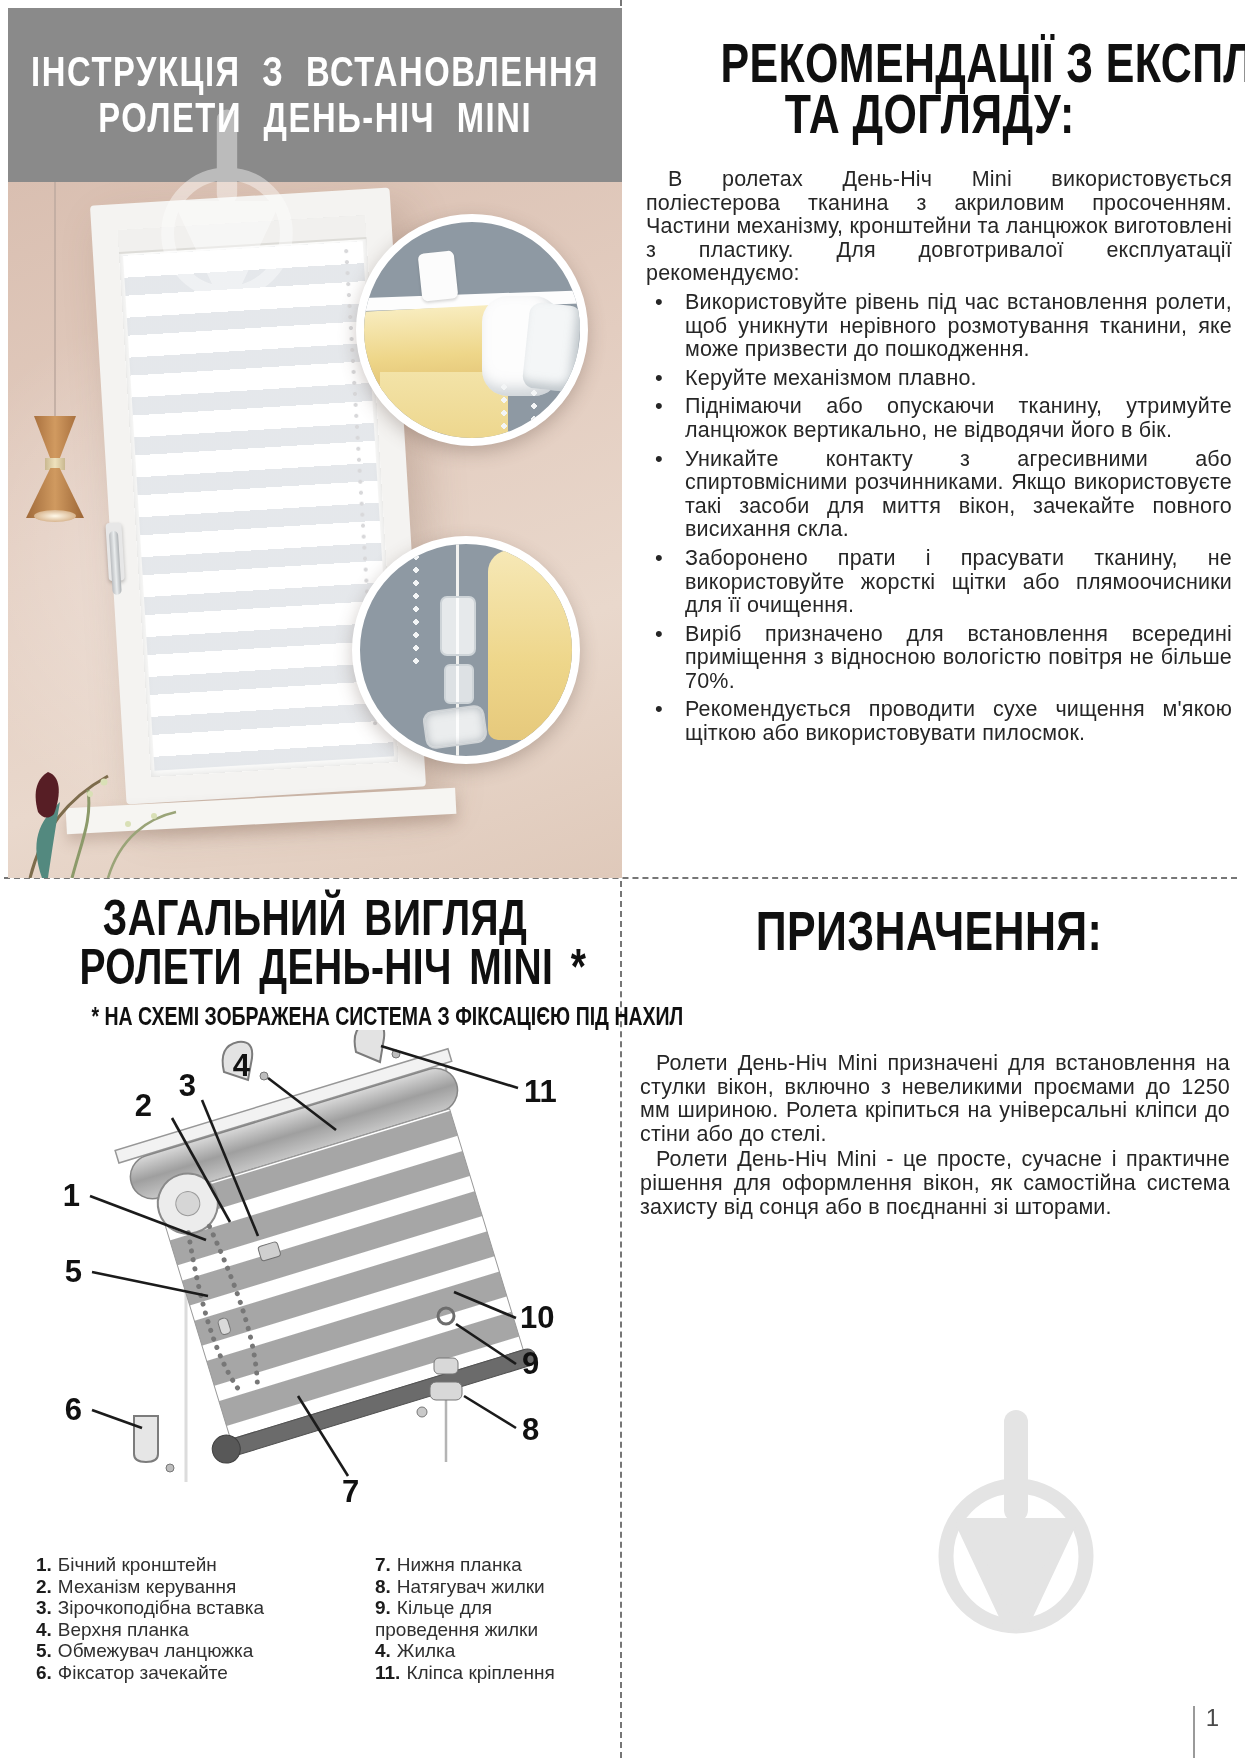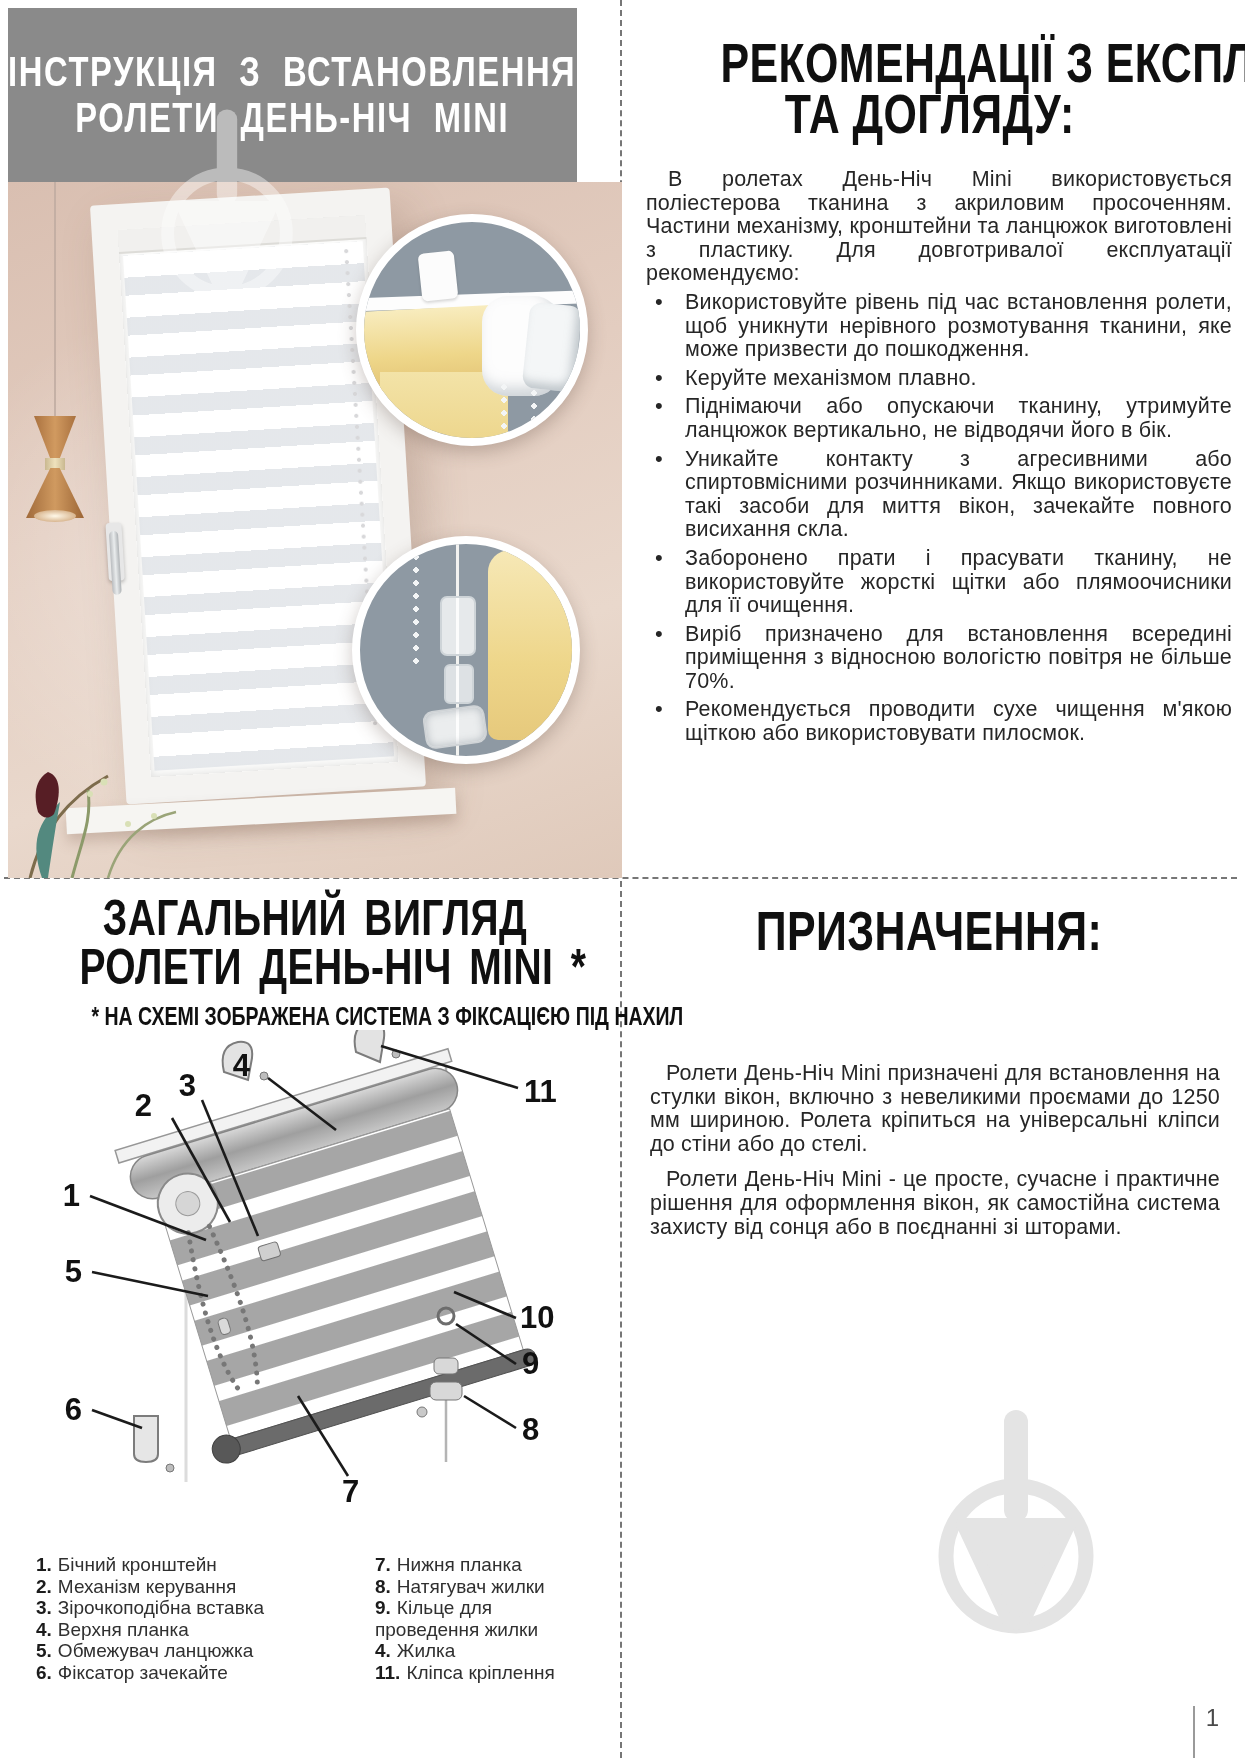--- a/index.html
+++ b/index.html
@@ -12,21 +12,21 @@
   section{position:absolute;}
   .sec-tl{left:8px;top:8px;width:614px;height:870px;}
   .sec-tr{left:622px;top:8px;width:615px;height:870px;}
   .sec-bl{left:8px;top:878px;width:614px;height:624px;}
   .sec-br{left:622px;top:878px;width:615px;height:880px;}
 
   
   .cond{display:inline-block;transform:scaleX(0.78);transform-origin:50% 50%;white-space:nowrap;}
 
   
-  .install-header{position:absolute;left:0;top:0;width:569px;height:174px;background:#8a8a8a;
+  .install-header{position:absolute;left:0;top:0;width:614px;height:174px;background:#8a8a8a;
       display:flex;flex-direction:column;align-items:center;justify-content:center;z-index:2;}
   .install-header .ln{color:#fff;font-weight:700;font-size:42px;line-height:46px;letter-spacing:2px;word-spacing:14px;}
   .photo{position:absolute;left:0;top:174px;width:614px;height:696px;overflow:hidden;
       background:
         radial-gradient(circle at 30% 55%, rgba(255,255,255,0.35), rgba(255,255,255,0) 45%),
         linear-gradient(160deg,#d9bfb1 0%,#e3cdc0 40%,#e9d8cc 70%,#dfc9ba 100%);}
   .window{position:absolute;left:100px;top:14px;width:300px;height:600px;transform:rotate(-3.5deg);
       background:#f4f3f1;border-radius:4px;box-shadow:14px 22px 44px rgba(120,85,70,0.28);}
   .window .inner{position:absolute;left:26px;top:26px;right:26px;bottom:26px;background:#fbfbfa;
       box-shadow:inset 0 0 8px rgba(0,0,0,0.12);}
@@ -101,21 +101,21 @@
   .diagram{position:absolute;left:10px;top:152px;}
   .legend{position:absolute;top:676px;left:0;width:614px;font-size:19px;line-height:21.6px;color:#303030;}
   .legend ol{list-style:none;margin:0;padding:0;position:absolute;top:0;}
   .legend .col-a{left:28px;width:300px;}
   .legend .col-b{left:367px;width:196px;}
   .legend b{font-weight:700;color:#1c1c1c;margin-right:6px;}
 
   
   .sec-br .big-title{top:28px;}
   .sec-br .body-col{top:172px;}
-  .pp{margin:12px;text-indent:16px;text-align:justify;}
+  .pp{margin:2px;text-indent:16px;text-align:justify;}
   .br-watermark{position:absolute;left:294px;top:528px;color:#e4e4e4;}
   .page-footer{position:absolute;right:14px;bottom:0;height:54px;}
   .page-footer .rule{position:absolute;right:28px;bottom:0;width:2px;height:52px;background:#9a9a9a;}
   .page-footer .num{position:absolute;right:4px;top:0;font-size:24px;color:#4a4a4a;}
 
   svg text{font-family:"Liberation Sans",sans-serif;}
 </style>
 </head>
 <body>
 

